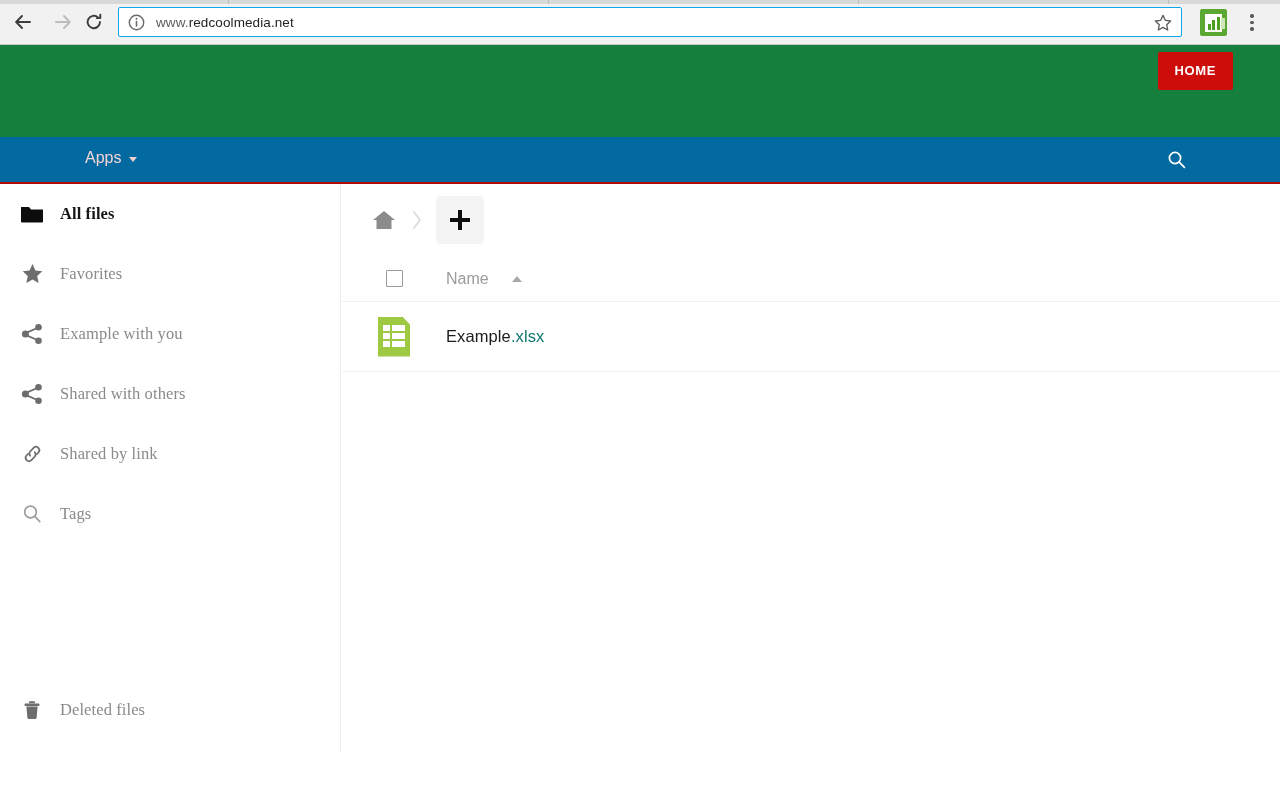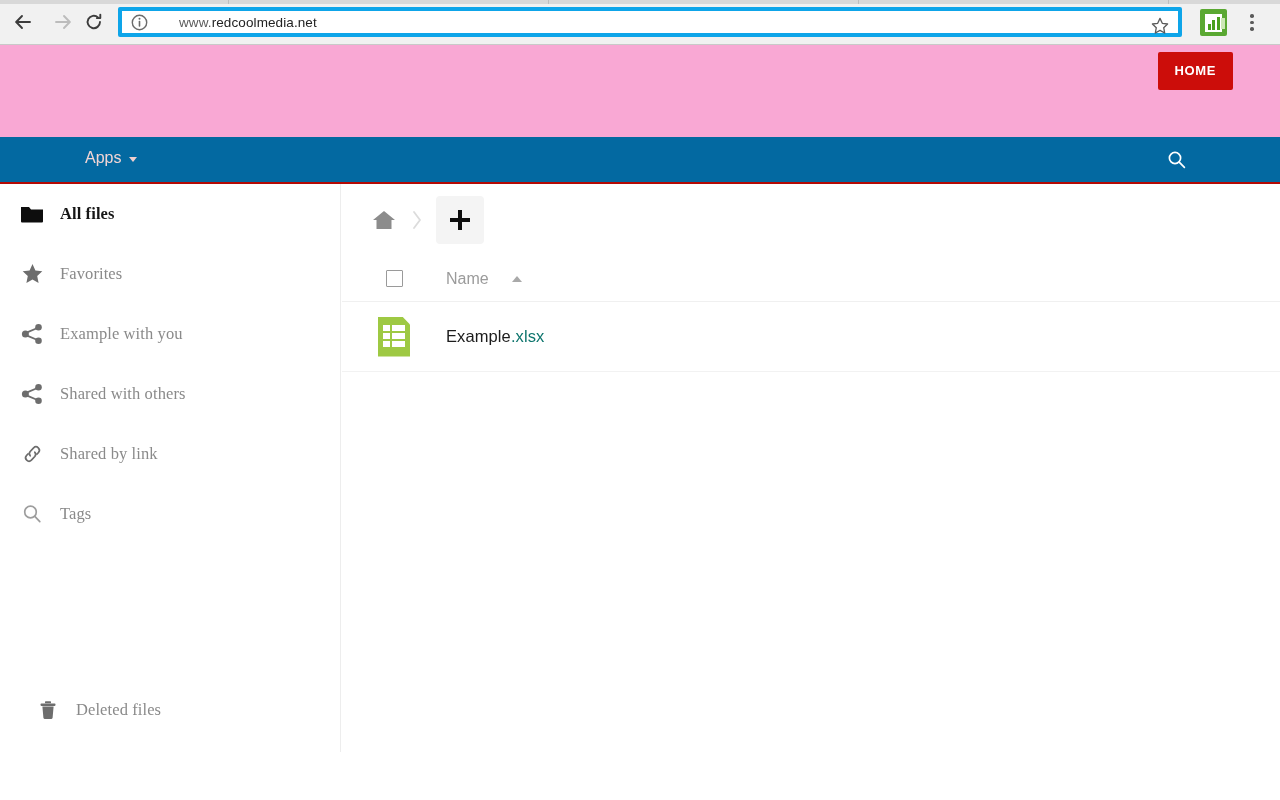--- a/index.html
+++ b/index.html
@@ -35,25 +35,24 @@
   }
   #btn-back  { left: 8px; }
   #btn-fwd   { left: 48px; }
   #btn-reload{ left: 79px; }
   .nav-btn svg { display: block; }
 
   .omnibox {
     position: absolute; top: 7px; left: 118px;
     width: 1064px; height: 30px;
     background: #ffffff;
-    border: 4px solid #0ea5e9;
+    border: 1px solid #0ea5e9;
     border-radius: 2px;
     display: flex; align-items: center;
     cursor: text;
-    gap: 20px;
   }
   .omni-info { margin-left: 9px; display: flex; align-items: center; }
   .omni-url {
     margin-left: 11px;
     font-size: 13.5px;
     color: #5b5b5b;
     letter-spacing: .1px;
     white-space: nowrap;
   }
   .omni-url b { color: #222; font-weight: 400; }
@@ -91,21 +90,21 @@
     justify-content: center; gap: 3px; cursor: pointer;
   }
   .chrome-menu span {
     width: 3.5px; height: 3.5px; border-radius: 50%; background: #5a5a5a;
   }
 
   
   .page-top {
     position: absolute; top: 45px; left: 0;
     width: 1280px; height: 92px;
-    background: #f9a8d4;
+    background: #15803d;
   }
   .home-btn {
     position: absolute; top: 7px; right: 47px;
     background: #cc0d0a;
     color: #ffffff;
     font-size: 13px; font-weight: bold; letter-spacing: .6px;
     padding: 11px 17px 12px 17px;
     border: none; border-radius: 2px;
     cursor: pointer;
     font-family: "Liberation Sans", sans-serif;
@@ -157,21 +156,21 @@
     flex: 0 0 24px;
   }
   .side-label {
     margin-left: 16px;
     font-size: 16.5px;
     color: #8a8a8a;
     letter-spacing: .1px;
   }
   .side-item.active .side-label { color: #161616; font-weight: bold; }
   .side-bottom {
-    position: absolute; left: 16px; bottom: 12px; width: 341px;
+    position: absolute; left: 0; bottom: 12px; width: 341px;
   }
 
   
   .main {
     position: absolute; top: 184px; left: 342px;
     width: 938px; height: 616px;
     background: #ffffff;
   }
   .breadcrumb {
     position: relative;

